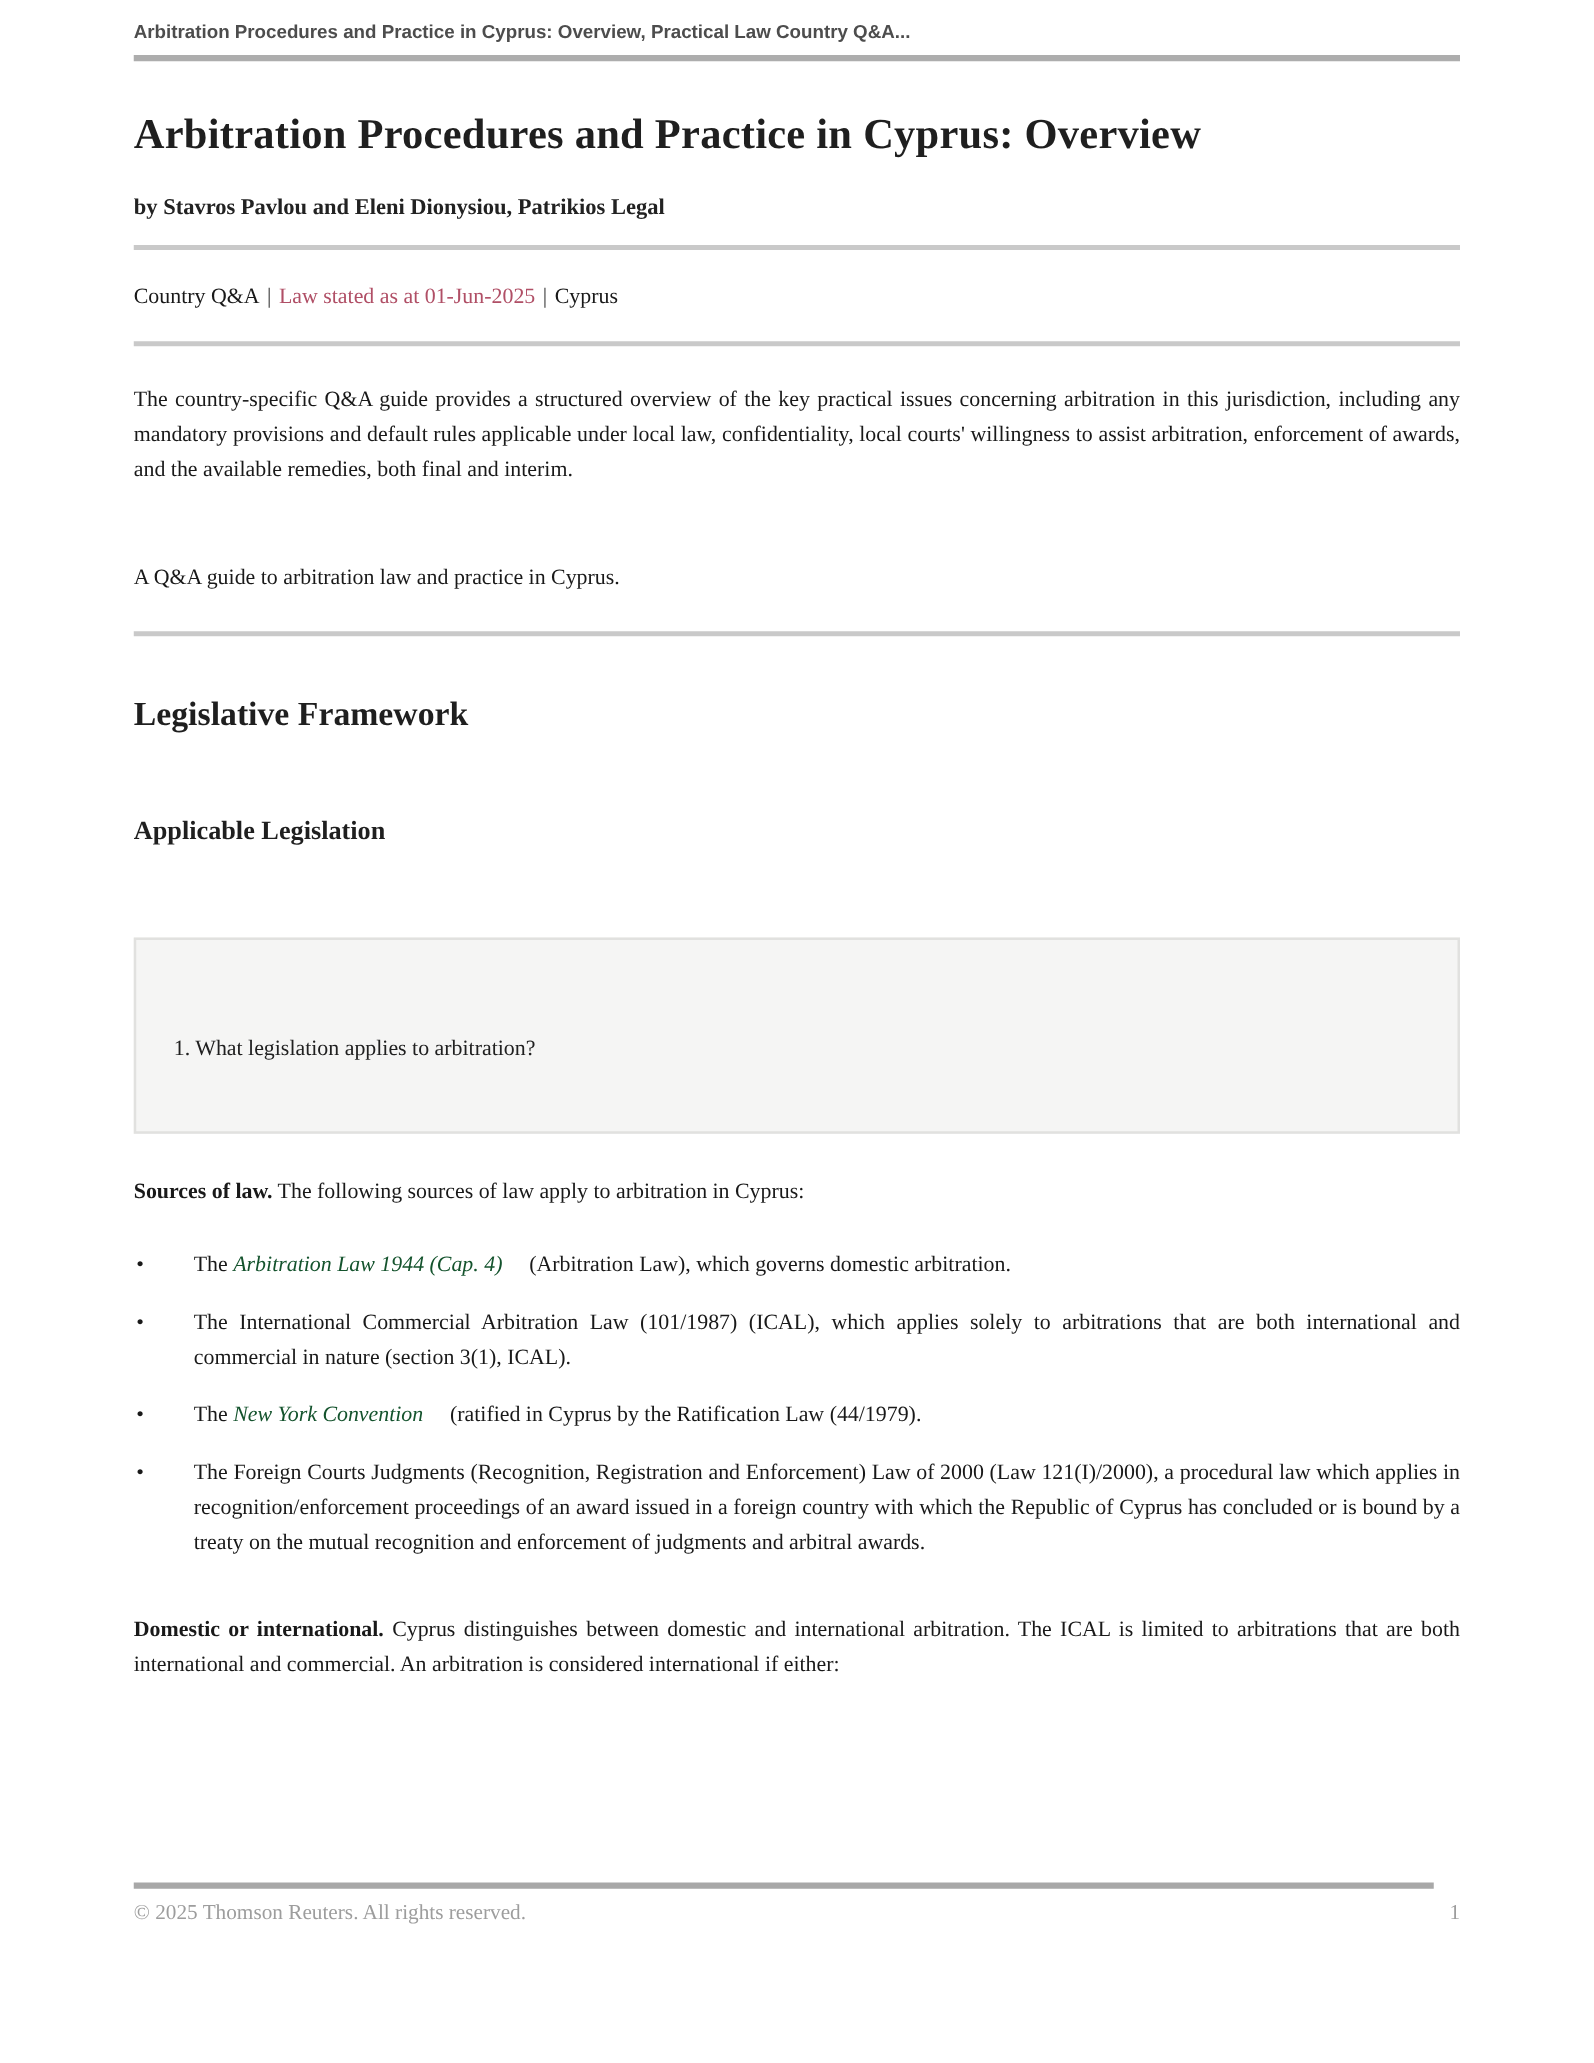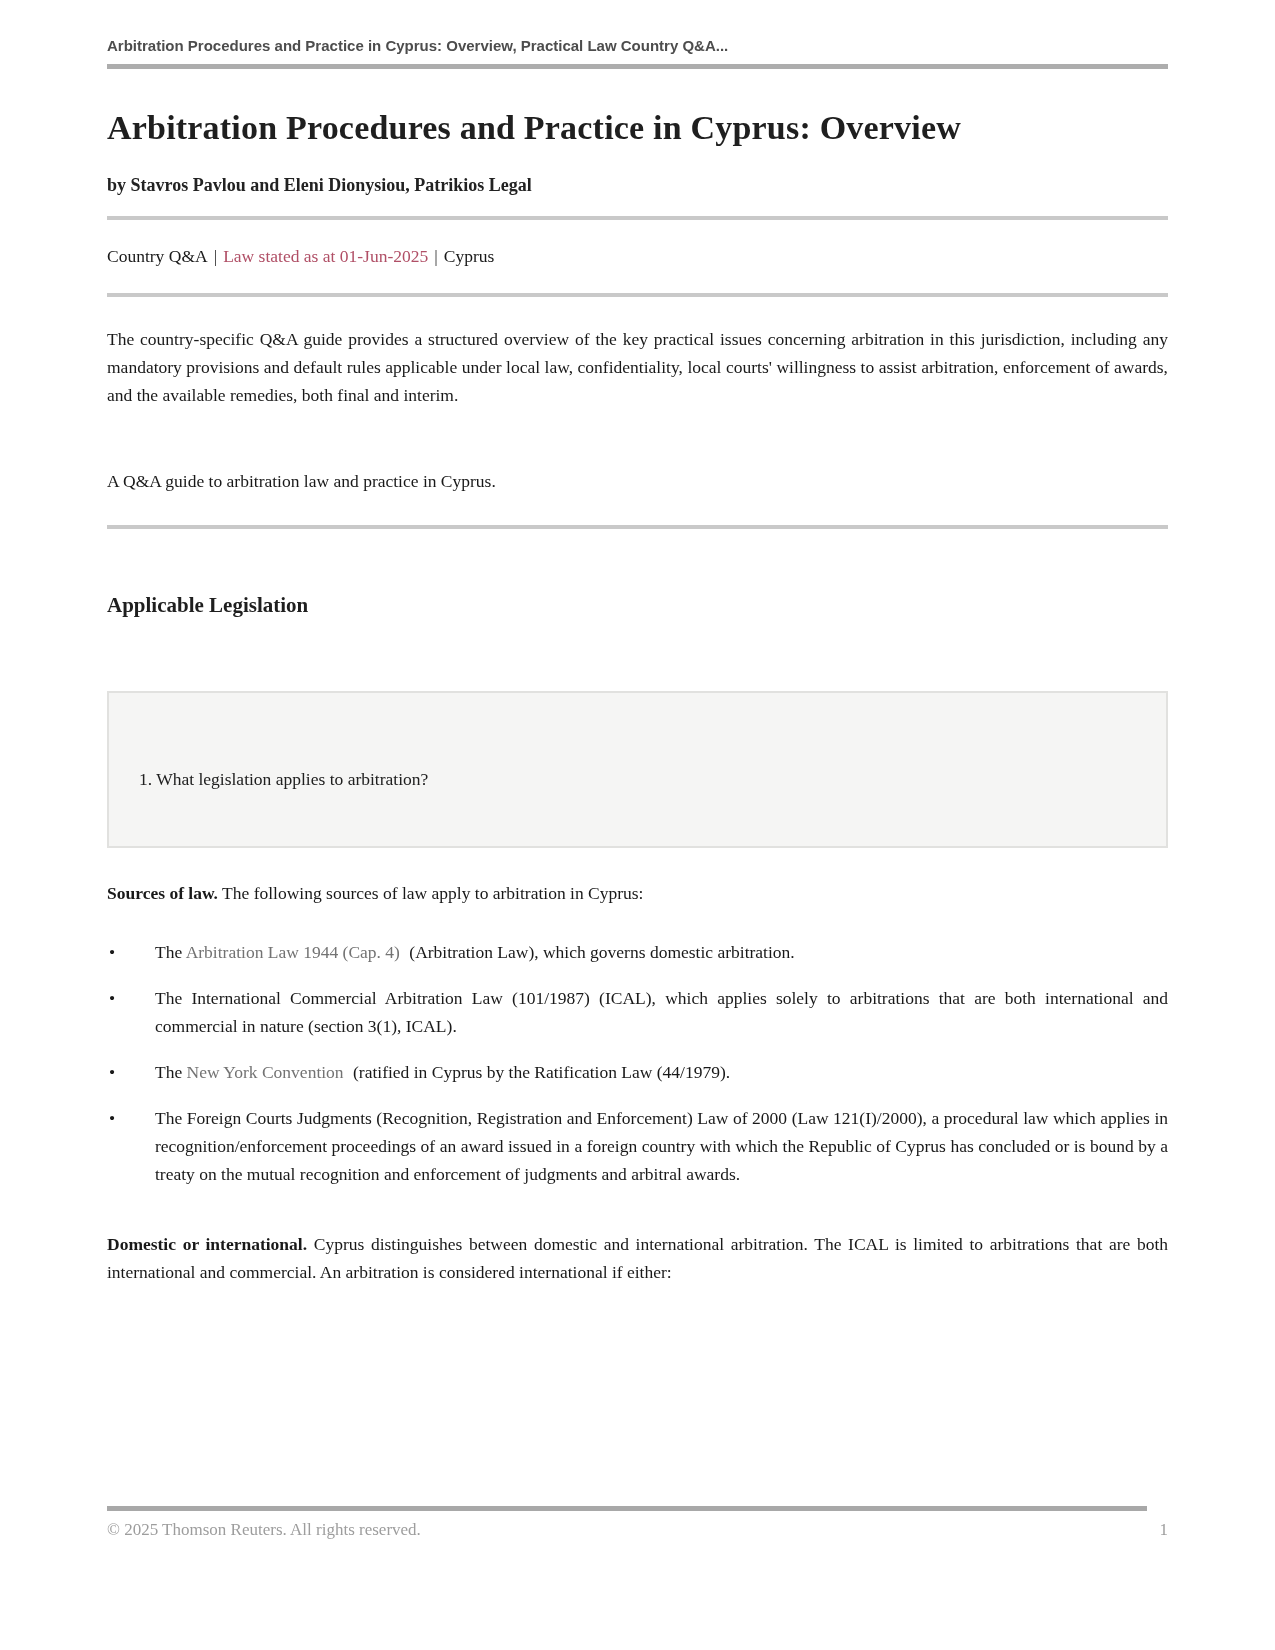--- a/index.html
+++ b/index.html
@@ -12,21 +12,21 @@
     height: 1650px;
     background: #ffffff;
     font-family: "Liberation Serif", "DejaVu Serif", serif;
     color: #1c1c1c;
     overflow: hidden;
   }
   .content { padding: 0 107px; }
 
   
   .doc-header {
-    padding-top: 36px;
+    padding-top: 16px;
     font-family: "Liberation Sans", "DejaVu Sans", sans-serif;
     font-size: 15px;
     font-weight: bold;
     line-height: 20px;
     color: #4d4d4d;
   }
   .rule { border: none; }
   .rule-header { margin-top: 8px; height: 5px; background: #adadad; }
   .rule-mid    { height: 4px; background: #c9c9c9; }
 
@@ -117,23 +117,24 @@
   }
   .doc-list li:last-child { margin-bottom: 0; }
   .bullet {
     position: absolute;
     left: 2px;
     top: 0;
     font-size: 17.5px;
     color: #191919;
   }
   .doc-link {
-    color: #737373;
+    color: #14532d;
+    font-style: italic;
     text-decoration: none;
-    margin-right: 5px;
+    margin-right: 17px;
   }
 
   .p-domestic { margin-top: 42px; text-align: justify; }
 
   
   .footer {
     position: absolute;
     left: 107px;
     right: 107px;
     top: 1506px;
@@ -168,20 +169,21 @@
       <span>Country Q&amp;A</span><span class="meta-sep">|</span><span class="meta-red">Law stated as at 01-Jun-2025</span><span class="meta-sep">|</span><span>Cyprus</span>
     </div>
 
     <div class="rule rule-mid rule-after-meta"></div>
 
     <p class="para p-intro2">The country-specific Q&amp;A guide provides a structured overview of the key practical issues concerning arbitration in this jurisdiction, including any mandatory provisions and default rules applicable under local law, confidentiality, local courts' willingness to assist arbitration, enforcement of awards, and the available remedies, both final and interim.</p>
     <p class="para p-intro1">A Q&amp;A guide to arbitration law and practice in Cyprus.</p>
 
     <div class="rule rule-mid rule-after-intro"></div>
 
+    <h2 class="h2-section">Legislative Framework</h2>
 
     <h3 class="h3-sub h3-applicable">Applicable Legislation</h3>
 
     <div class="question-box">
       <span class="para">1. What legislation applies to arbitration?</span>
     </div>
 
 
     <p class="para p-sources">
       <span class="lead-bold">Sources of law.</span>

